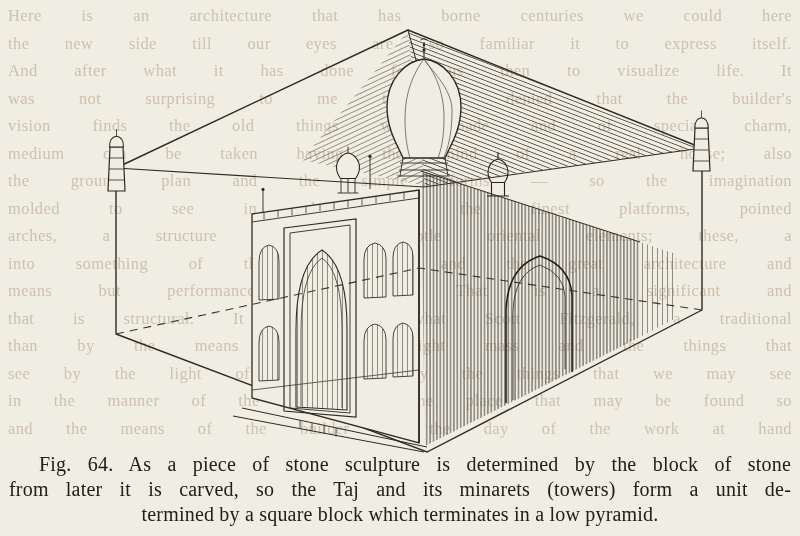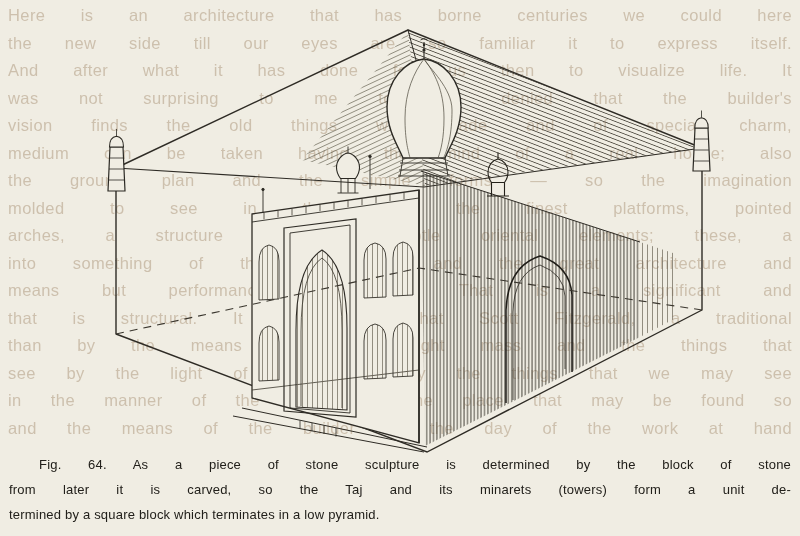--- a/index.html
+++ b/index.html
@@ -1,41 +1,41 @@
 <!DOCTYPE html>
 <html><head>
 <meta charset="utf-8">
 <style>
   html,body{margin:0;padding:0;}
   .page{
     position:relative;
     width:800px;height:536px;
     background:#f0ede3;
     overflow:hidden;
-    font-family:Liberation Sans, sans-serif;
+    font-family:Liberation Serif, serif;
   }
   
   .ghost{
     position:absolute;left:0;top:2px;width:100%;
     padding:0 8px;box-sizing:border-box;
     color:rgba(138,106,70,.34);
     font-size:16.5px;line-height:27.5px;letter-spacing:.4px;
     filter:blur(.35px);
     user-select:none;
   }
   .ghost-line{text-align:justify;text-align-last:justify;height:27.5px;overflow:hidden;}
   .drawing{position:absolute;left:0;top:0;}
   .caption{
     position:absolute;left:0;top:452px;width:100%;
     padding:0 9px;box-sizing:border-box;
-    color:#22201b;font-size:13px;line-height:25px;letter-spacing:.2px;
+    color:#22201b;font-size:20px;line-height:25px;letter-spacing:.2px;
   }
   .cap-1{text-align:justify;text-align-last:justify;padding-left:30px;}
   .cap-2{text-align:justify;text-align-last:justify;}
-  .cap-3{text-align:left;}
+  .cap-3{text-align:center;}
 </style>
 </head>
 <body>
 
 <div class="page">
 
   <div class="ghost">
     <div class="ghost-line">Here is an architecture that has borne centuries we could here</div>
     <div class="ghost-line">the new side till our eyes are so familiar it to express itself.</div>
     <div class="ghost-line">And after what it has done for us then to visualize life. It</div>

